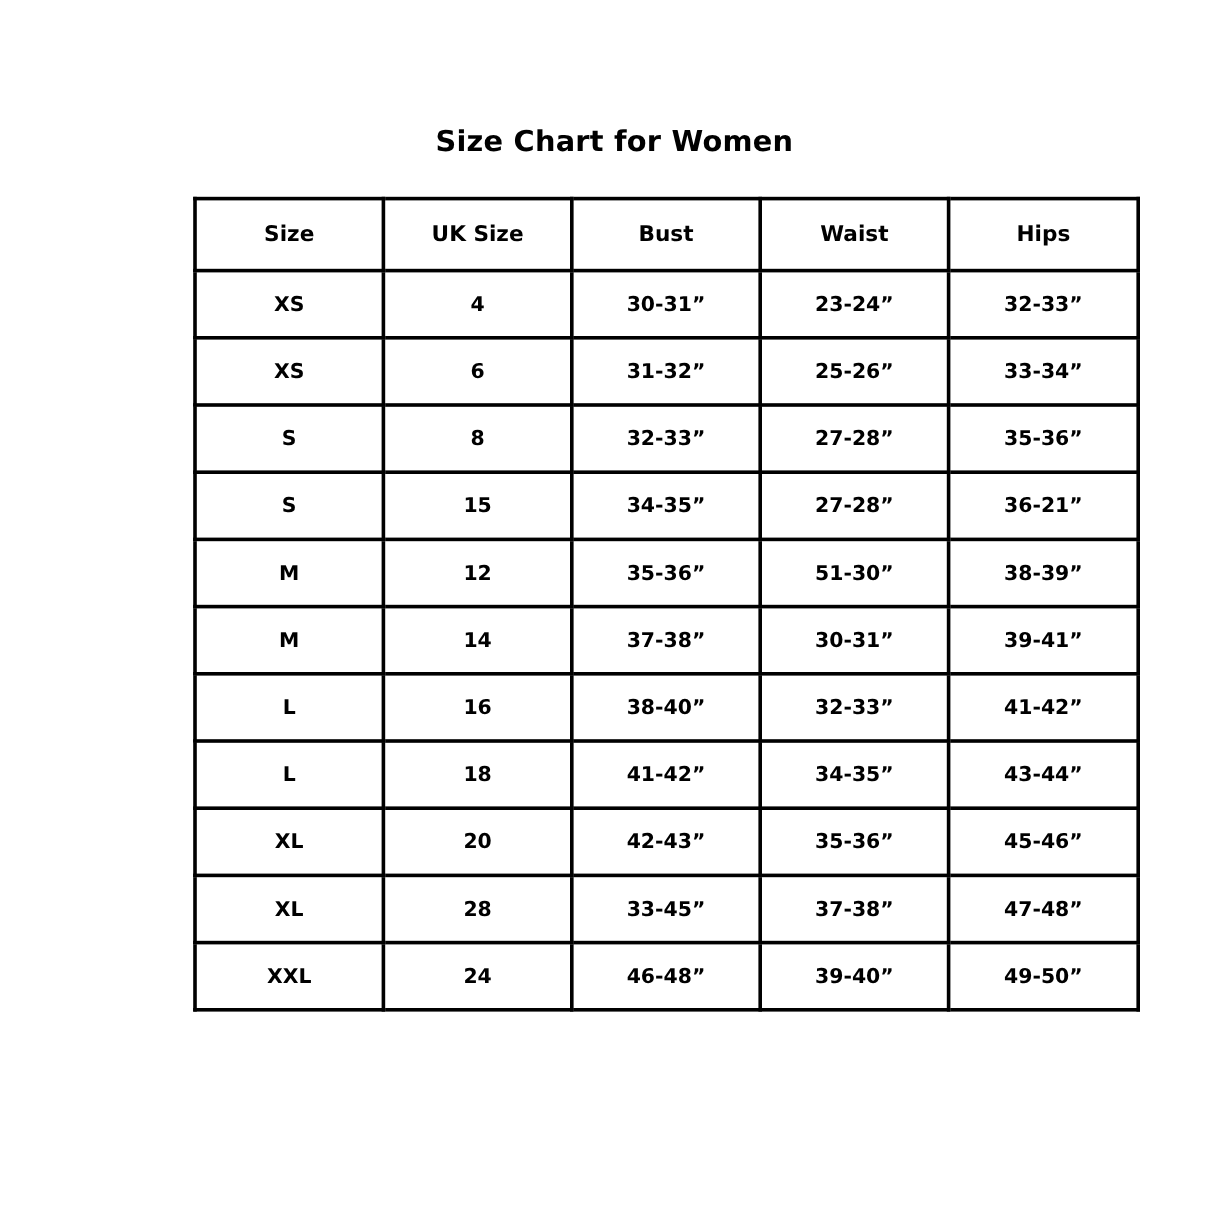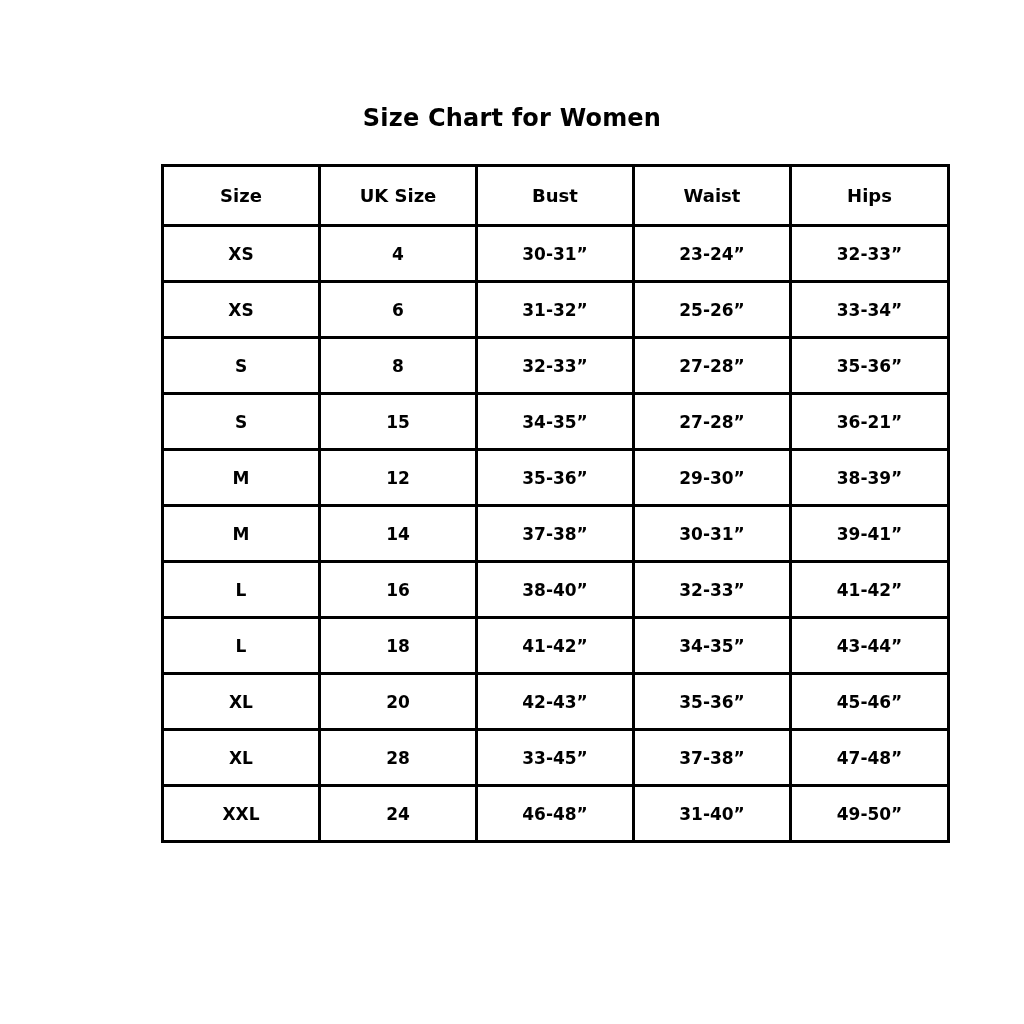--- a/index.html
+++ b/index.html
@@ -116,21 +116,21 @@
           <td>S</td>
           <td>15</td>
           <td>34-35”</td>
           <td>27-28”</td>
           <td>36-21”</td>
         </tr>
         <tr>
           <td>M</td>
           <td>12</td>
           <td>35-36”</td>
-          <td>29-30”</td>
+          <td>51-30”</td>
           <td>38-39”</td>
         </tr>
         <tr>
           <td>M</td>
           <td>14</td>
           <td>37-38”</td>
           <td>30-31”</td>
           <td>39-41”</td>
         </tr>
         <tr>
@@ -158,20 +158,20 @@
           <td>XL</td>
           <td>28</td>
           <td>33-45”</td>
           <td>37-38”</td>
           <td>47-48”</td>
         </tr>
         <tr>
           <td>XXL</td>
           <td>24</td>
           <td>46-48”</td>
-          <td>31-40”</td>
+          <td>39-40”</td>
           <td>49-50”</td>
         </tr>
       </tbody>
     </table>
   </div>
 
 </div>
 
 </body></html>

